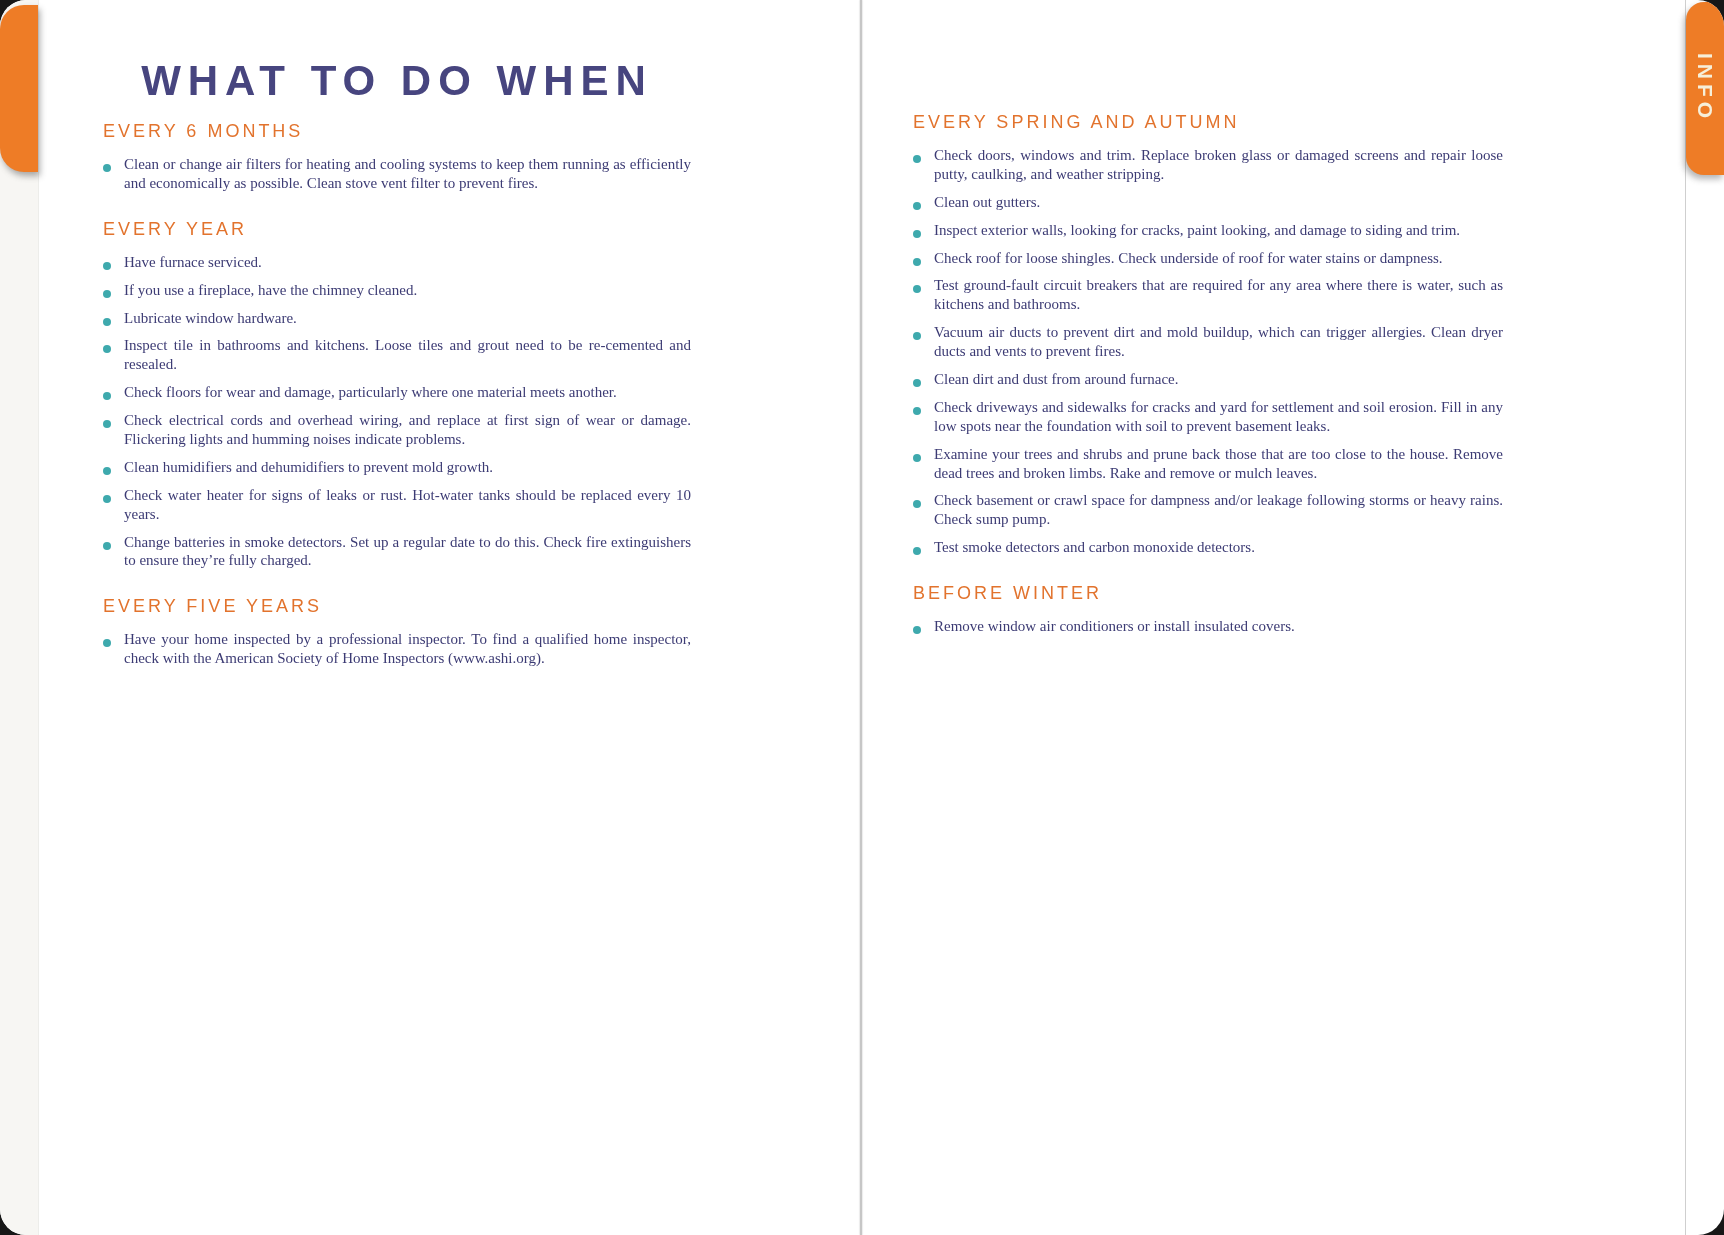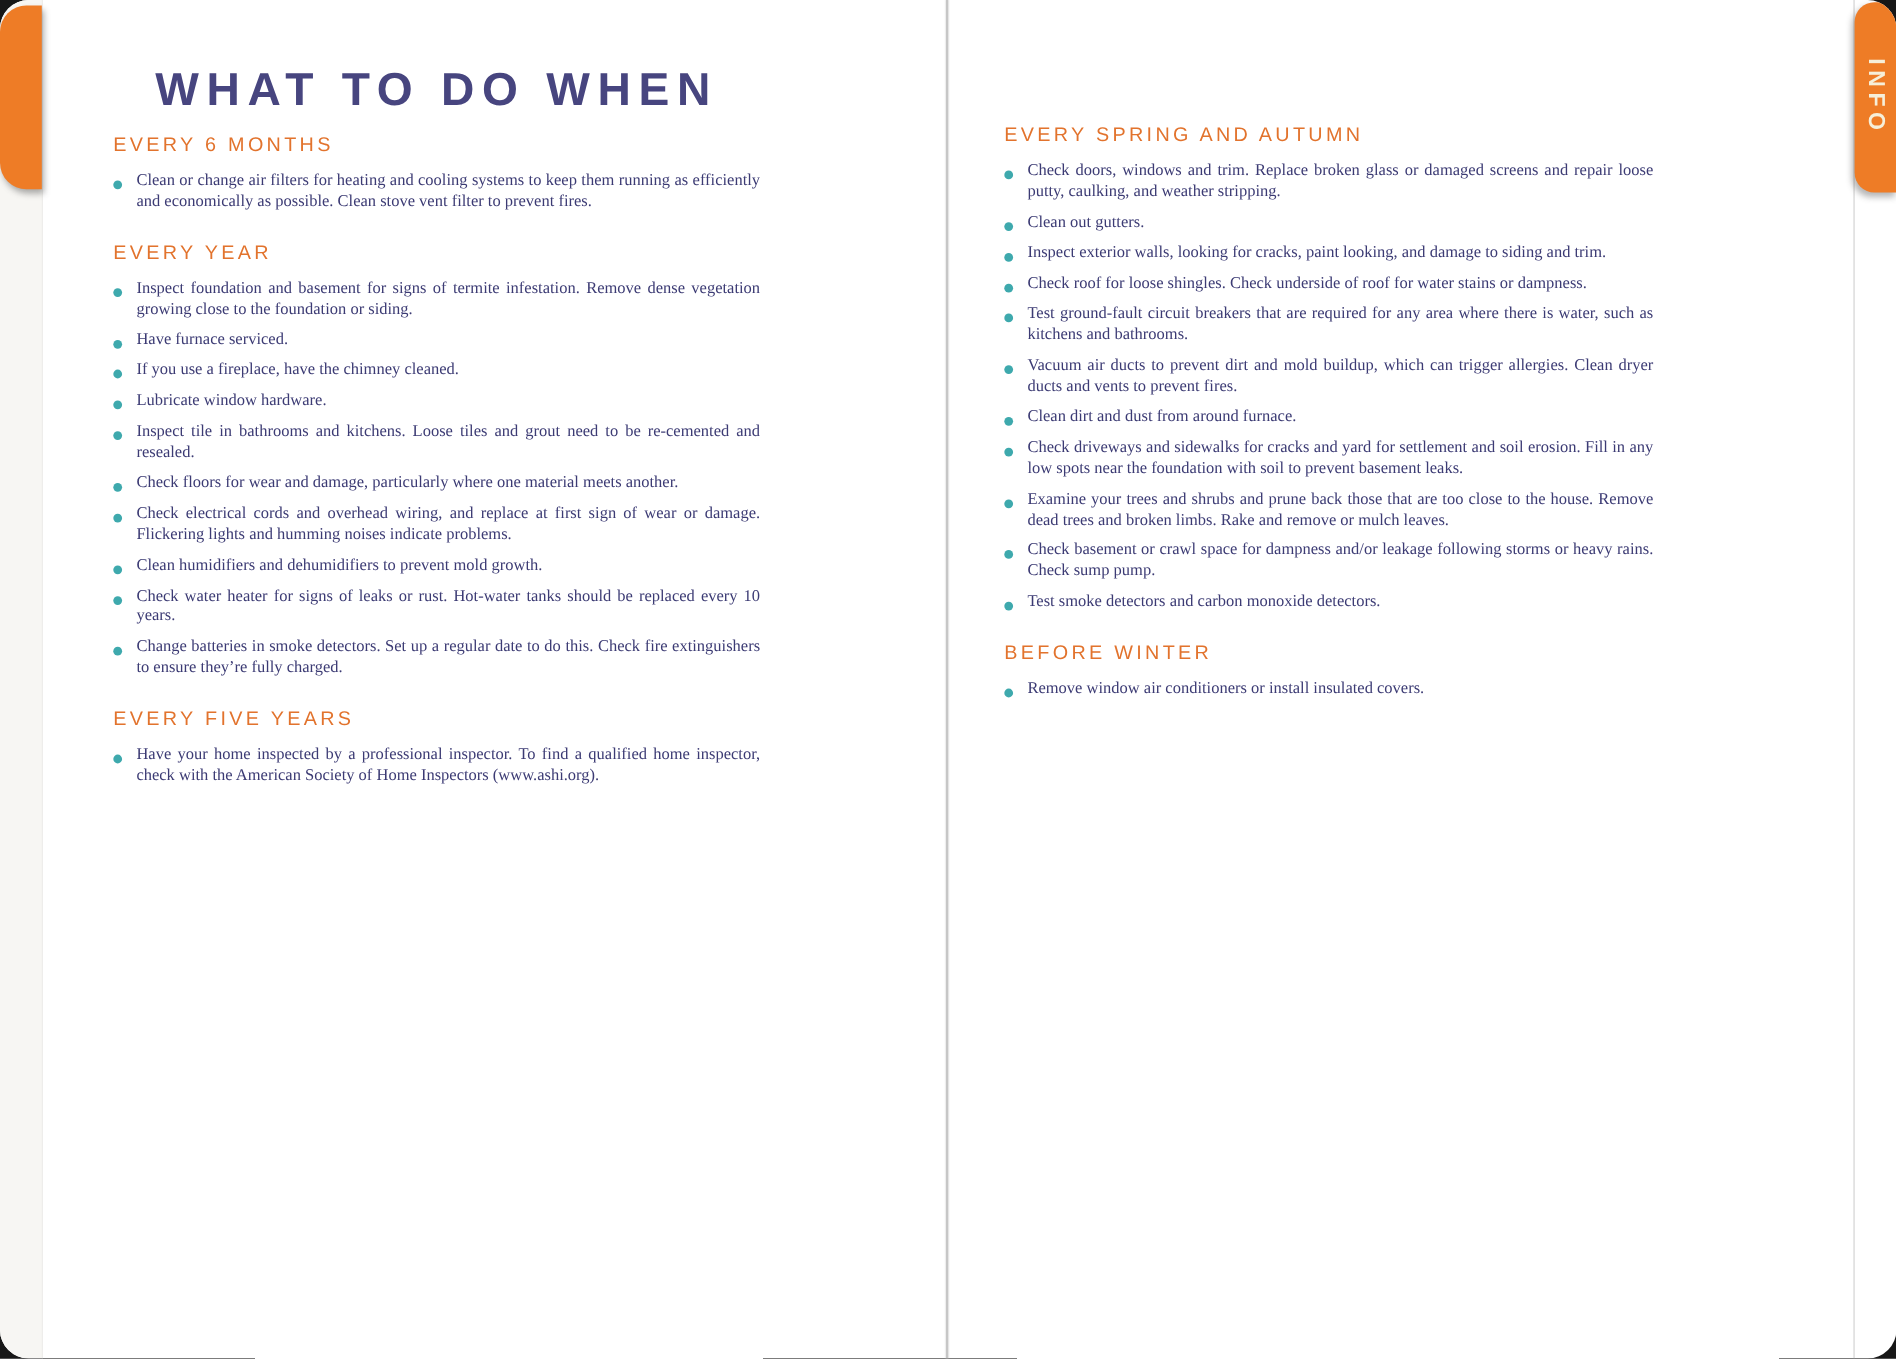--- a/index.html
+++ b/index.html
@@ -91,21 +91,20 @@
     <div class="section">
       <h2 class="sec-heading">EVERY 6 MONTHS</h2>
       <ul class="items">
         <li><span class="dot"></span><span>Clean or change air filters for heating and cooling systems to keep them running as efficiently and economically as possible. Clean stove vent filter to prevent fires.</span></li>
       </ul>
     </div>
 
     <div class="section">
       <h2 class="sec-heading">EVERY YEAR</h2>
       <ul class="items">
-        <li><span class="dot"></span><span>Inspect foundation and basement for signs of termite infestation. Remove dense vegetation growing close to the foundation or siding.</span></li>
         <li><span class="dot"></span><span>Have furnace serviced.</span></li>
         <li><span class="dot"></span><span>If you use a fireplace, have the chimney cleaned.</span></li>
         <li><span class="dot"></span><span>Lubricate window hardware.</span></li>
         <li><span class="dot"></span><span>Inspect tile in bathrooms and kitchens. Loose tiles and grout need to be re-cemented and resealed.</span></li>
         <li><span class="dot"></span><span>Check floors for wear and damage, particularly where one material meets another.</span></li>
         <li><span class="dot"></span><span>Check electrical cords and overhead wiring, and replace at first sign of wear or damage. Flickering lights and humming noises indicate problems.</span></li>
         <li><span class="dot"></span><span>Clean humidifiers and dehumidifiers to prevent mold growth.</span></li>
         <li><span class="dot"></span><span>Check water heater for signs of leaks or rust. Hot-water tanks should be replaced every 10 years.</span></li>
         <li><span class="dot"></span><span>Change batteries in smoke detectors. Set up a regular date to do this. Check fire extinguishers to ensure they’re fully charged.</span></li>
       </ul>

